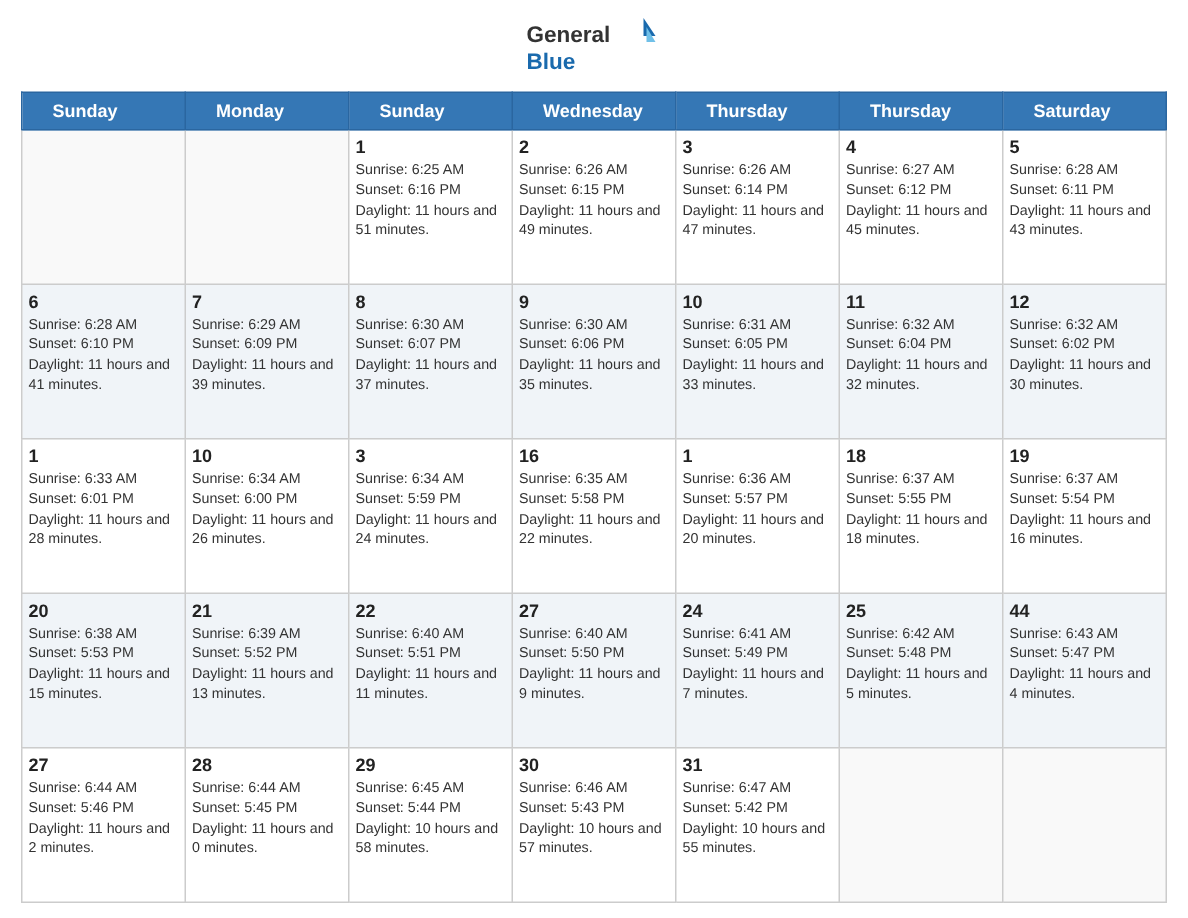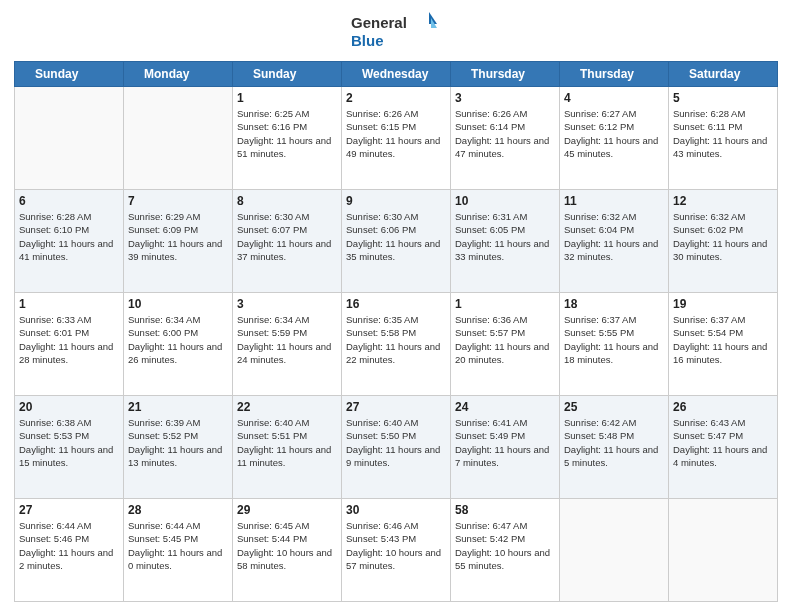--- a/index.html
+++ b/index.html
@@ -222,21 +222,21 @@
           </td>
           <td class="row-alt">
             <span class="day-num">24</span>
             <div class="day-info">Sunrise: 6:41 AM<br>Sunset: 5:49 PM<br>Daylight: 11 hours and 7 minutes.</div>
           </td>
           <td class="row-alt">
             <span class="day-num">25</span>
             <div class="day-info">Sunrise: 6:42 AM<br>Sunset: 5:48 PM<br>Daylight: 11 hours and 5 minutes.</div>
           </td>
           <td class="row-alt">
-            <span class="day-num">26</span>
+            <span class="day-num">44</span>
             <div class="day-info">Sunrise: 6:43 AM<br>Sunset: 5:47 PM<br>Daylight: 11 hours and 4 minutes.</div>
           </td>
         </tr>
         <tr>
           <td class="row-white">
             <span class="day-num">27</span>
             <div class="day-info">Sunrise: 6:44 AM<br>Sunset: 5:46 PM<br>Daylight: 11 hours and 2 minutes.</div>
           </td>
           <td class="row-white">
             <span class="day-num">28</span>
@@ -244,21 +244,21 @@
           </td>
           <td class="row-white">
             <span class="day-num">29</span>
             <div class="day-info">Sunrise: 6:45 AM<br>Sunset: 5:44 PM<br>Daylight: 10 hours and 58 minutes.</div>
           </td>
           <td class="row-white">
             <span class="day-num">30</span>
             <div class="day-info">Sunrise: 6:46 AM<br>Sunset: 5:43 PM<br>Daylight: 10 hours and 57 minutes.</div>
           </td>
           <td class="row-white">
-            <span class="day-num">58</span>
+            <span class="day-num">31</span>
             <div class="day-info">Sunrise: 6:47 AM<br>Sunset: 5:42 PM<br>Daylight: 10 hours and 55 minutes.</div>
           </td>
           <td class="empty"></td>
           <td class="empty"></td>
         </tr>
       </tbody>
   </table>
 </div>
 
 </body></html>

